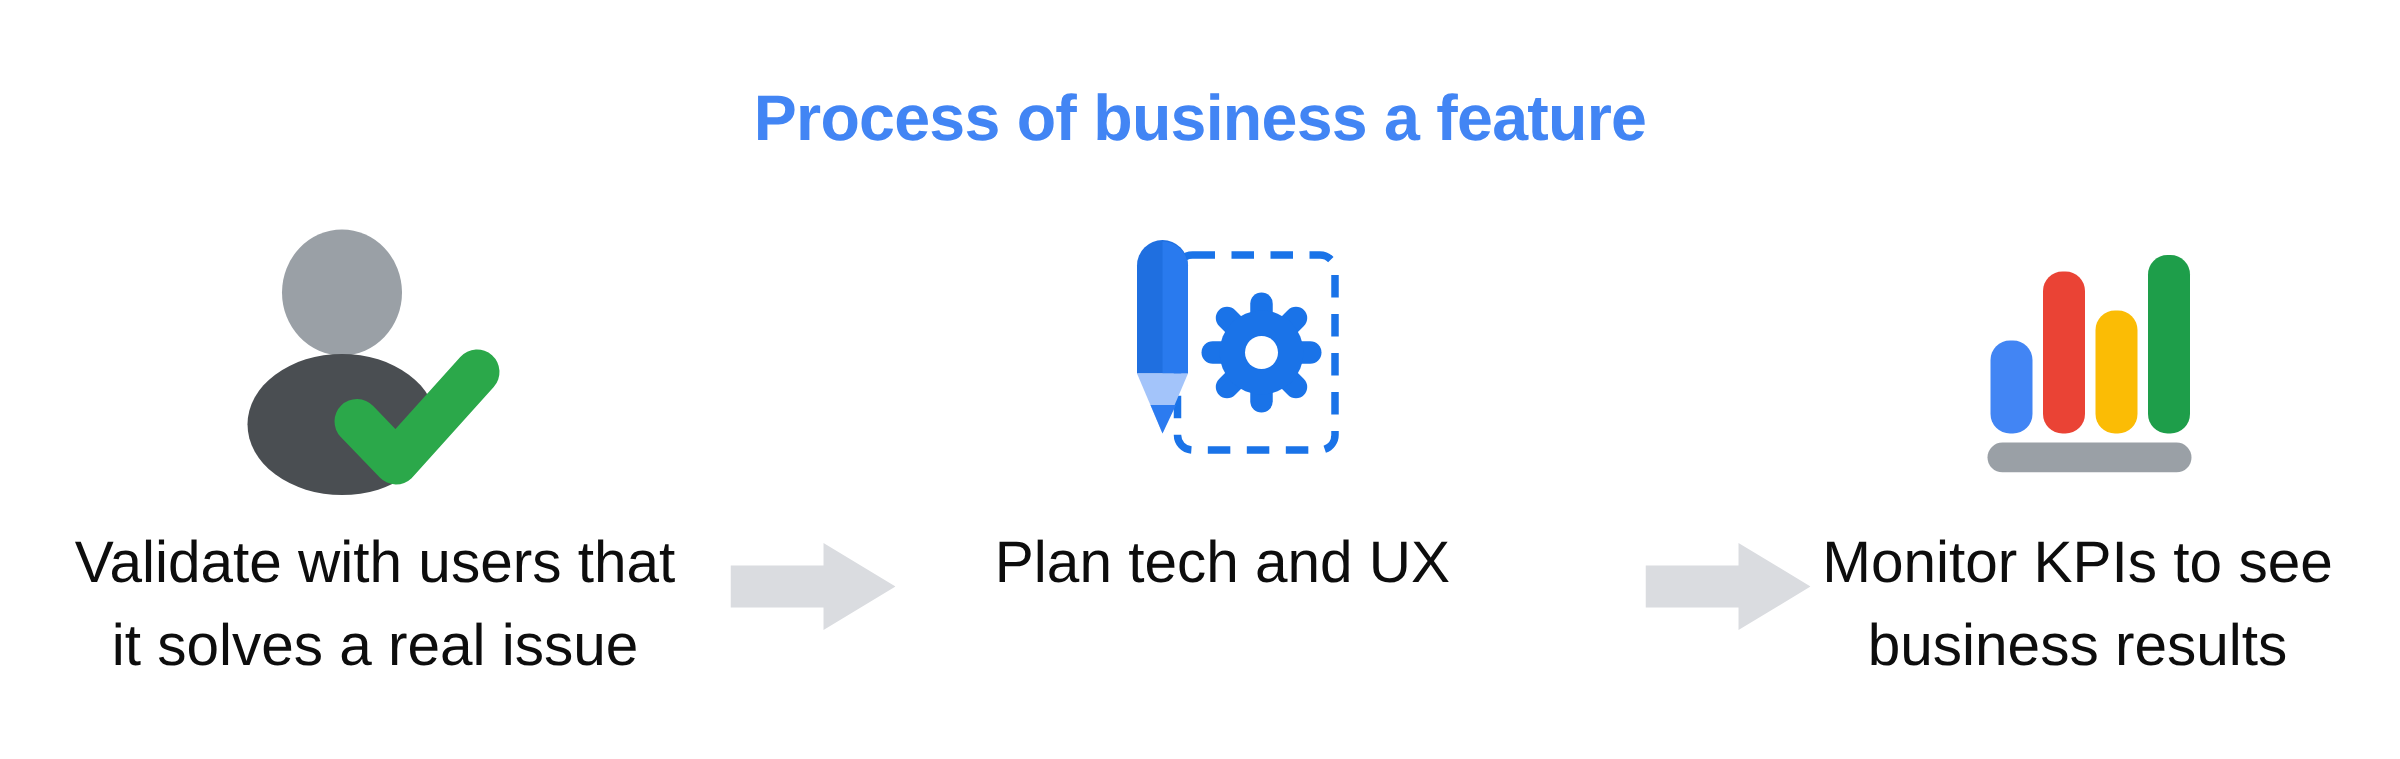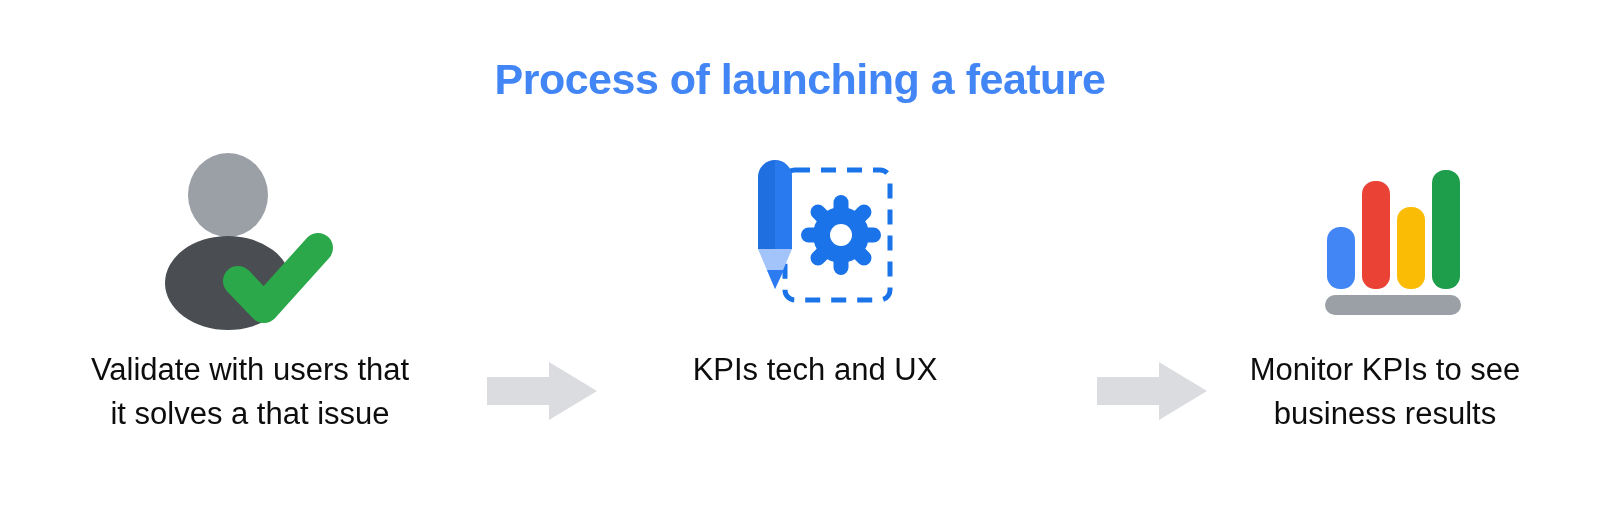--- a/index.html
+++ b/index.html
@@ -75,36 +75,36 @@
   }
   .arrow-1 { left: 487px; }
   .arrow-2 { left: 1097px; }
 
   
   .caption {
     position: absolute;
     top: 348px;
     width: 440px;
     text-align: center;
-    font-size: 31px;
+    font-size: 39px;
     line-height: 1.42;
     color: #0d0d0d;
     font-weight: normal;
   }
   .caption-1 { left: 30px; }
   .caption-2 { left: 595px; }
   .caption-3 { left: 1165px; }
   .caption .line { display: block; }
 </style>
 </head>
 <body>
 
 <div class="page">
 
-  <div class="title">Process of launching a feature</div>
+  <div class="title">Process of business a feature</div>
 
   <div class="flow">
 
     <div class="step step-1">
       <div class="step-icon">
         <svg width="200" height="185" viewBox="0 0 200 185" aria-hidden="true">
 
           <ellipse cx="78" cy="47" rx="40" ry="42" fill="#9AA0A6"></ellipse>
 
           <ellipse cx="78" cy="135" rx="63" ry="47" fill="#4A4E52"></ellipse>
@@ -168,25 +168,25 @@
     <div class="arrow arrow-2">
       <svg width="110" height="58" viewBox="0 0 110 58" aria-hidden="true">
         <path d="M 0 15 L 62 15 L 62 0 L 110 29 L 62 58 L 62 43 L 0 43 Z" fill="#DADCE0"></path>
       </svg>
     </div>
 
   </div>
 
   <div class="caption caption-1">
     <span class="line">Validate with users that</span>
-    <span class="line">it solves a that issue</span>
+    <span class="line">it solves a real issue</span>
   </div>
 
   <div class="caption caption-2">
-    <span class="line">KPIs tech and UX</span>
+    <span class="line">Plan tech and UX</span>
   </div>
 
   <div class="caption caption-3">
     <span class="line">Monitor KPIs to see</span>
     <span class="line">business results</span>
   </div>
 
 </div>
 
 </body></html>

